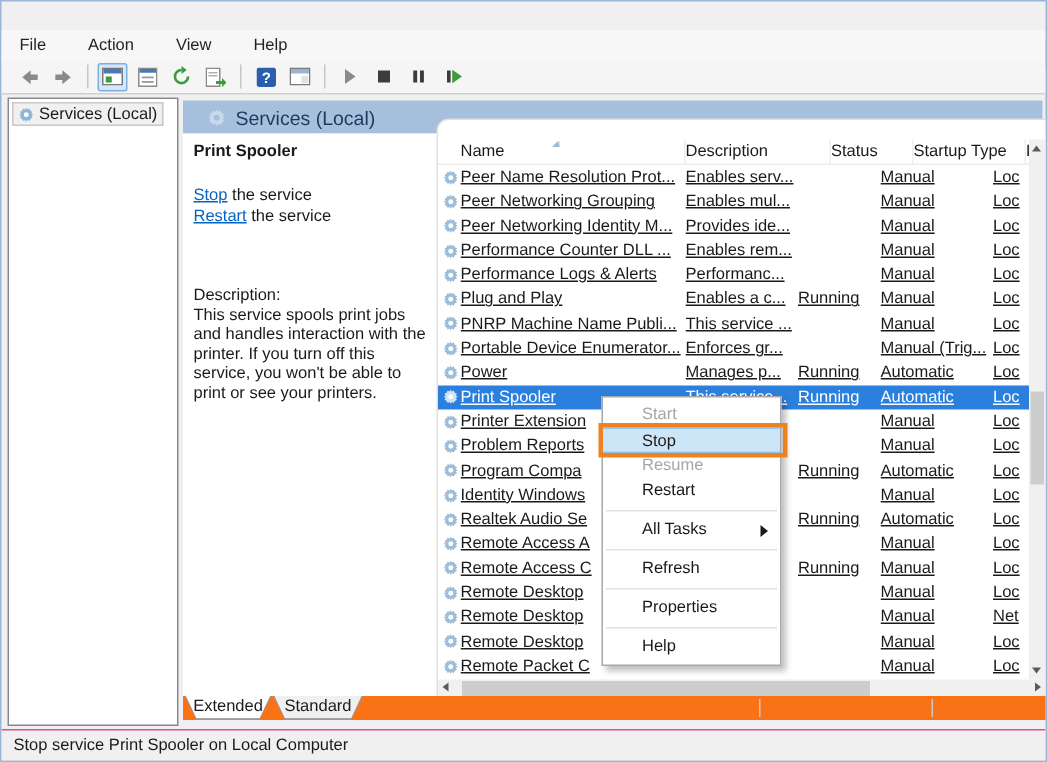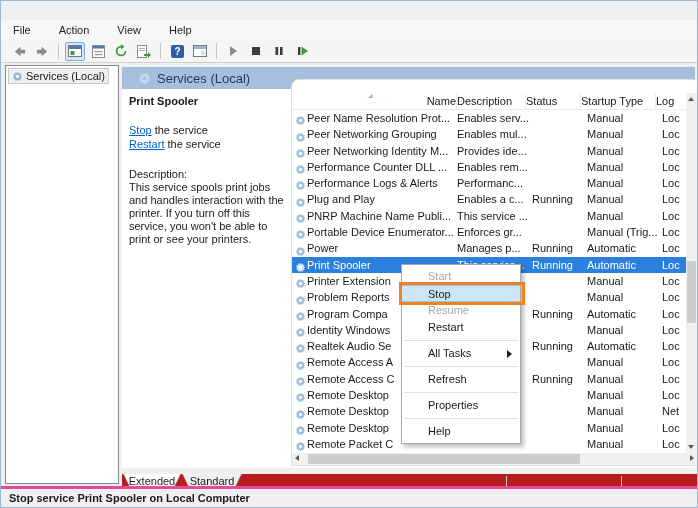--- a/index.html
+++ b/index.html
@@ -40,37 +40,37 @@
   .header-band { position:absolute; left:121px; top:66px; width:573px; height:22px;
                  background:#a6bfdc; display:flex; align-items:center; padding-left:16px; gap:6px; }
   .header-band .band-title { font-size:13px; color:#1c3a5e; }
 
   .content-bg { position:absolute; left:121px; top:88px; width:573px; height:379px; background:#fff; }
 
   .info-panel { position:absolute; left:128px; top:94px; width:158px; }
   .info-panel .svc-name { font-weight:bold; margin-bottom:16px; }
   .info-panel .link-line { line-height:14px; }
   .info-panel a { color:#0563c1; text-decoration:underline; cursor:pointer; }
-  .info-panel .desc-label { margin-top:17px; }
+  .info-panel .desc-label { margin-top:40px; }
   .info-panel .desc-text { line-height:13px; margin-top:1px; }
 
   
   .list-card { position:absolute; left:290px; top:78px; width:407px; height:387px; background:#fff;
                border-top-left-radius:8px; border-top-right-radius:2px; border:1px solid #e0e0e0;
                padding-top:13px; overflow:hidden; }
   .list-header { display:flex; height:17px; line-height:16px; border-bottom:1px solid #ececec;
                  position:relative; color:#1a1a1a; width:396px; }
   .list-header span { border-right:1px solid #eee; overflow:hidden; white-space:nowrap; }
-  .h-name { width:165px; padding-left:15px;text-align:right; }
-  .h-desc { width:69px; } .h-stat { width:55px; } .h-start { width:75px; } .h-log { flex:1; border-right:none!important; }
+  .h-name { width:165px; padding-left:15px; }
+  .h-desc { width:97px; } .h-stat { width:55px; } .h-start { width:75px; } .h-log { flex:1; border-right:none!important; }
   .sort-arrow { position:absolute; top:1px; left:76px; width:0; height:0;
                 border-left:4px solid transparent; border-right:4px solid transparent;
                 border-bottom:4px solid #9abbd6; }
   .rows { width:396px; }
-  .lrow { display:flex; height:16.3px; line-height:16.3px; align-items:flex-end; white-space:nowrap; }
+  .lrow { display:flex; height:16.3px; line-height:16.3px; align-items:center; white-space:nowrap;text-decoration:underline; }
   .lrow span { overflow:hidden; }
   .cicon { width:15px; padding-left:3px; display:flex; align-items:center; }
   .cname { width:150px; } .cdesc { width:75px; } .cstat { width:55px; } .cstart { width:75px; } .clog { flex:1; }
   .lrow.sel { background:#2c80dd; color:#fff; }
 
   
   .vscroll { position:absolute; right:0; top:13px; bottom:12px; width:11px; background:#f0f0f0; }
   .vthumb { position:absolute; left:1px; right:1px; top:168px; height:62px; background:#cdcdcd; }
   .hscroll { position:absolute; left:0; right:0; bottom:0; height:12px; background:#f0f0f0; }
   .hthumb { position:absolute; top:1px; bottom:1px; left:16px; width:272px; background:#cdcdcd; }
@@ -87,34 +87,34 @@
   .mitem.dis { color:#a6a6a6; }
   .mitem.bold { font-weight:normal; }
   .mitem.hl { background:#cde6f7; border-top:1px solid #90c8f0; border-bottom:1px solid #90c8f0; }
   .msep { height:1px; background:#e0e0e0; margin:4px 2px; }
   .subarrow { position:absolute; right:8px; top:5px; width:0; height:0;
               border-top:4px solid transparent; border-bottom:4px solid transparent; border-left:5px solid #1a1a1a; }
   .orange-box { position:absolute; left:-3px; right:-5px; top:-4px; bottom:-4px;
                 border:3px solid #ee8220; pointer-events:none; }
 
   
-  .tab-strip { position:absolute; left:121px; top:473px; width:576px; height:16px; background:#b91c1c; }
+  .tab-strip { position:absolute; left:121px; top:463px; width:576px; height:16px; background:#f97316; }
   .tab { position:absolute; top:0; height:16px; }
   .tab-outer { width:100%; height:100%; background:#9a9a9a;
                clip-path:polygon(0 0,100% 0,calc(100% - 8px) 100%,8px 100%); }
   .tab-inner { position:absolute; left:1px; right:1px; top:0; bottom:1px; text-align:center; line-height:15px;
                clip-path:polygon(0 0,100% 0,calc(100% - 7px) 100%,7px 100%); }
   .tab.extended { left:1px; width:58px; }
   .tab.standard { left:60px; width:60px; }
   .tab.selected .tab-inner { background:#fff; }
   .tab:not(.selected) .tab-inner { background:#f0f0f0; }
   .strip-div { position:absolute; top:2px; bottom:2px; width:1px; background:#c8c8c8; }
 
   .statusbar { position:absolute; left:0; top:485px; width:100%; height:21px; background:#f0f0f0;
-               border-top:3px solid #ec4899; display:flex; align-items:center; padding-left:8px;font-weight:bold; }
+               border-top:1px solid #ec4899; display:flex; align-items:center; padding-left:8px; }
 
   svg { display:block; }
 </style>
 </head>
 <body>
 
 <div class="window">
 
   <div class="titlebar">
     <span class="app-icon">

